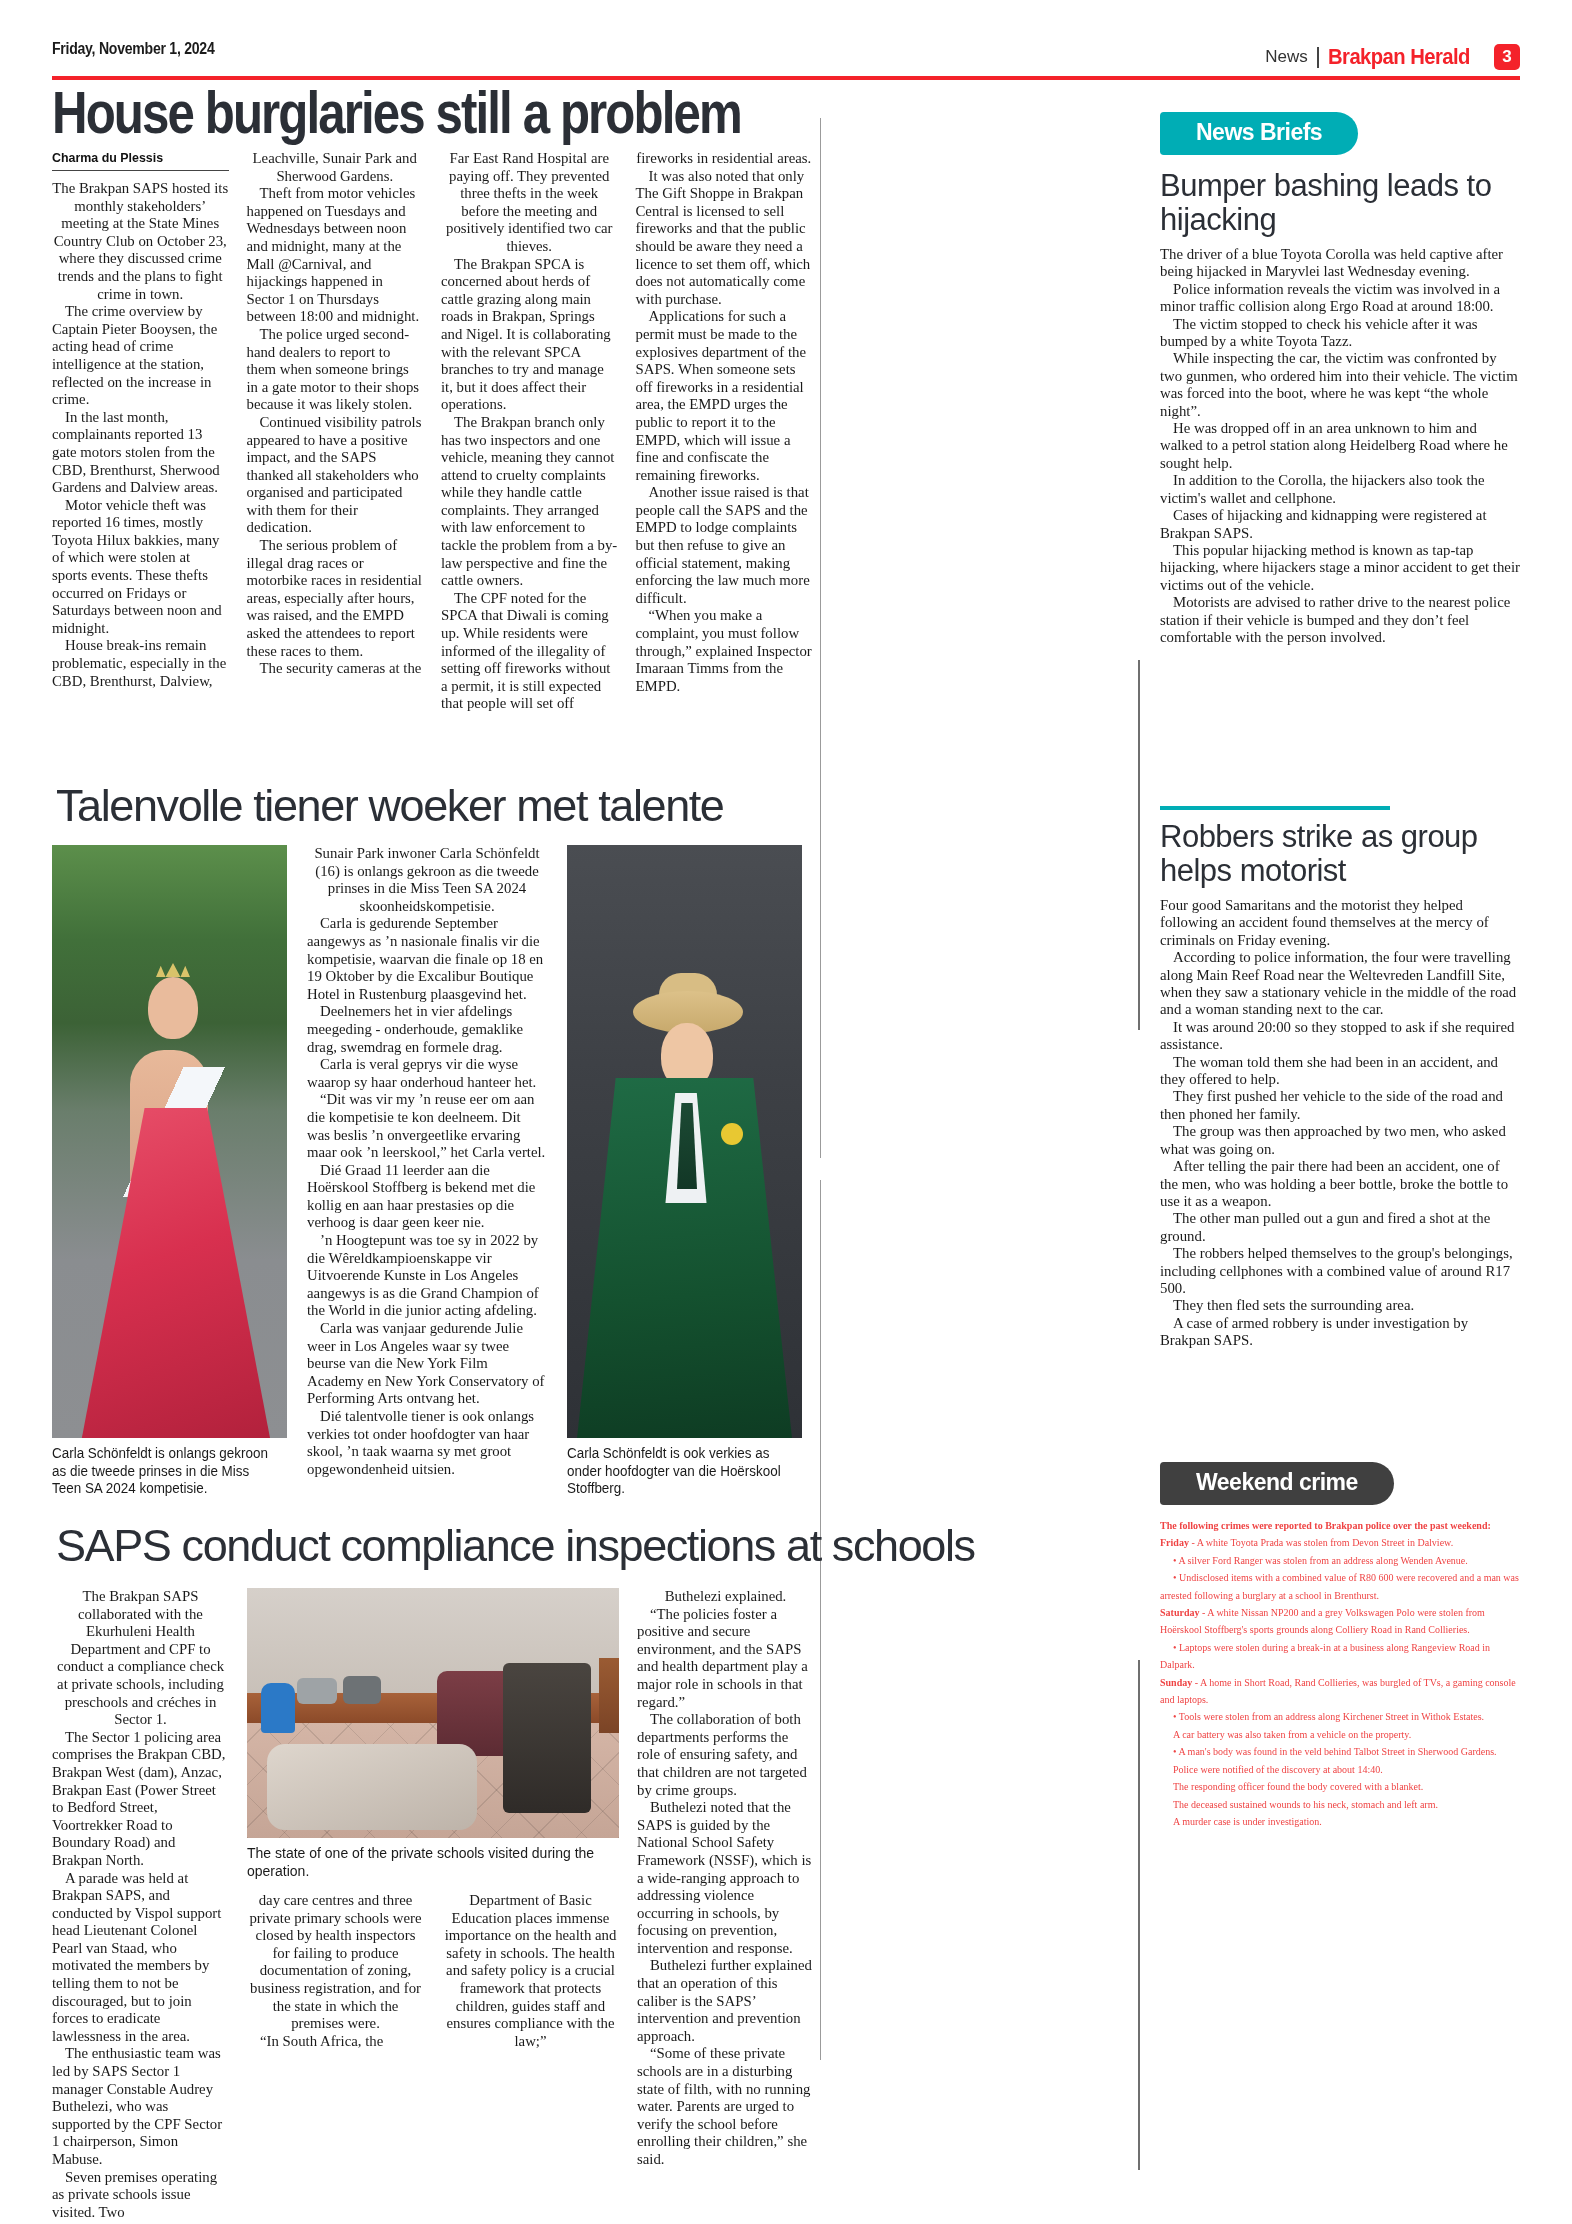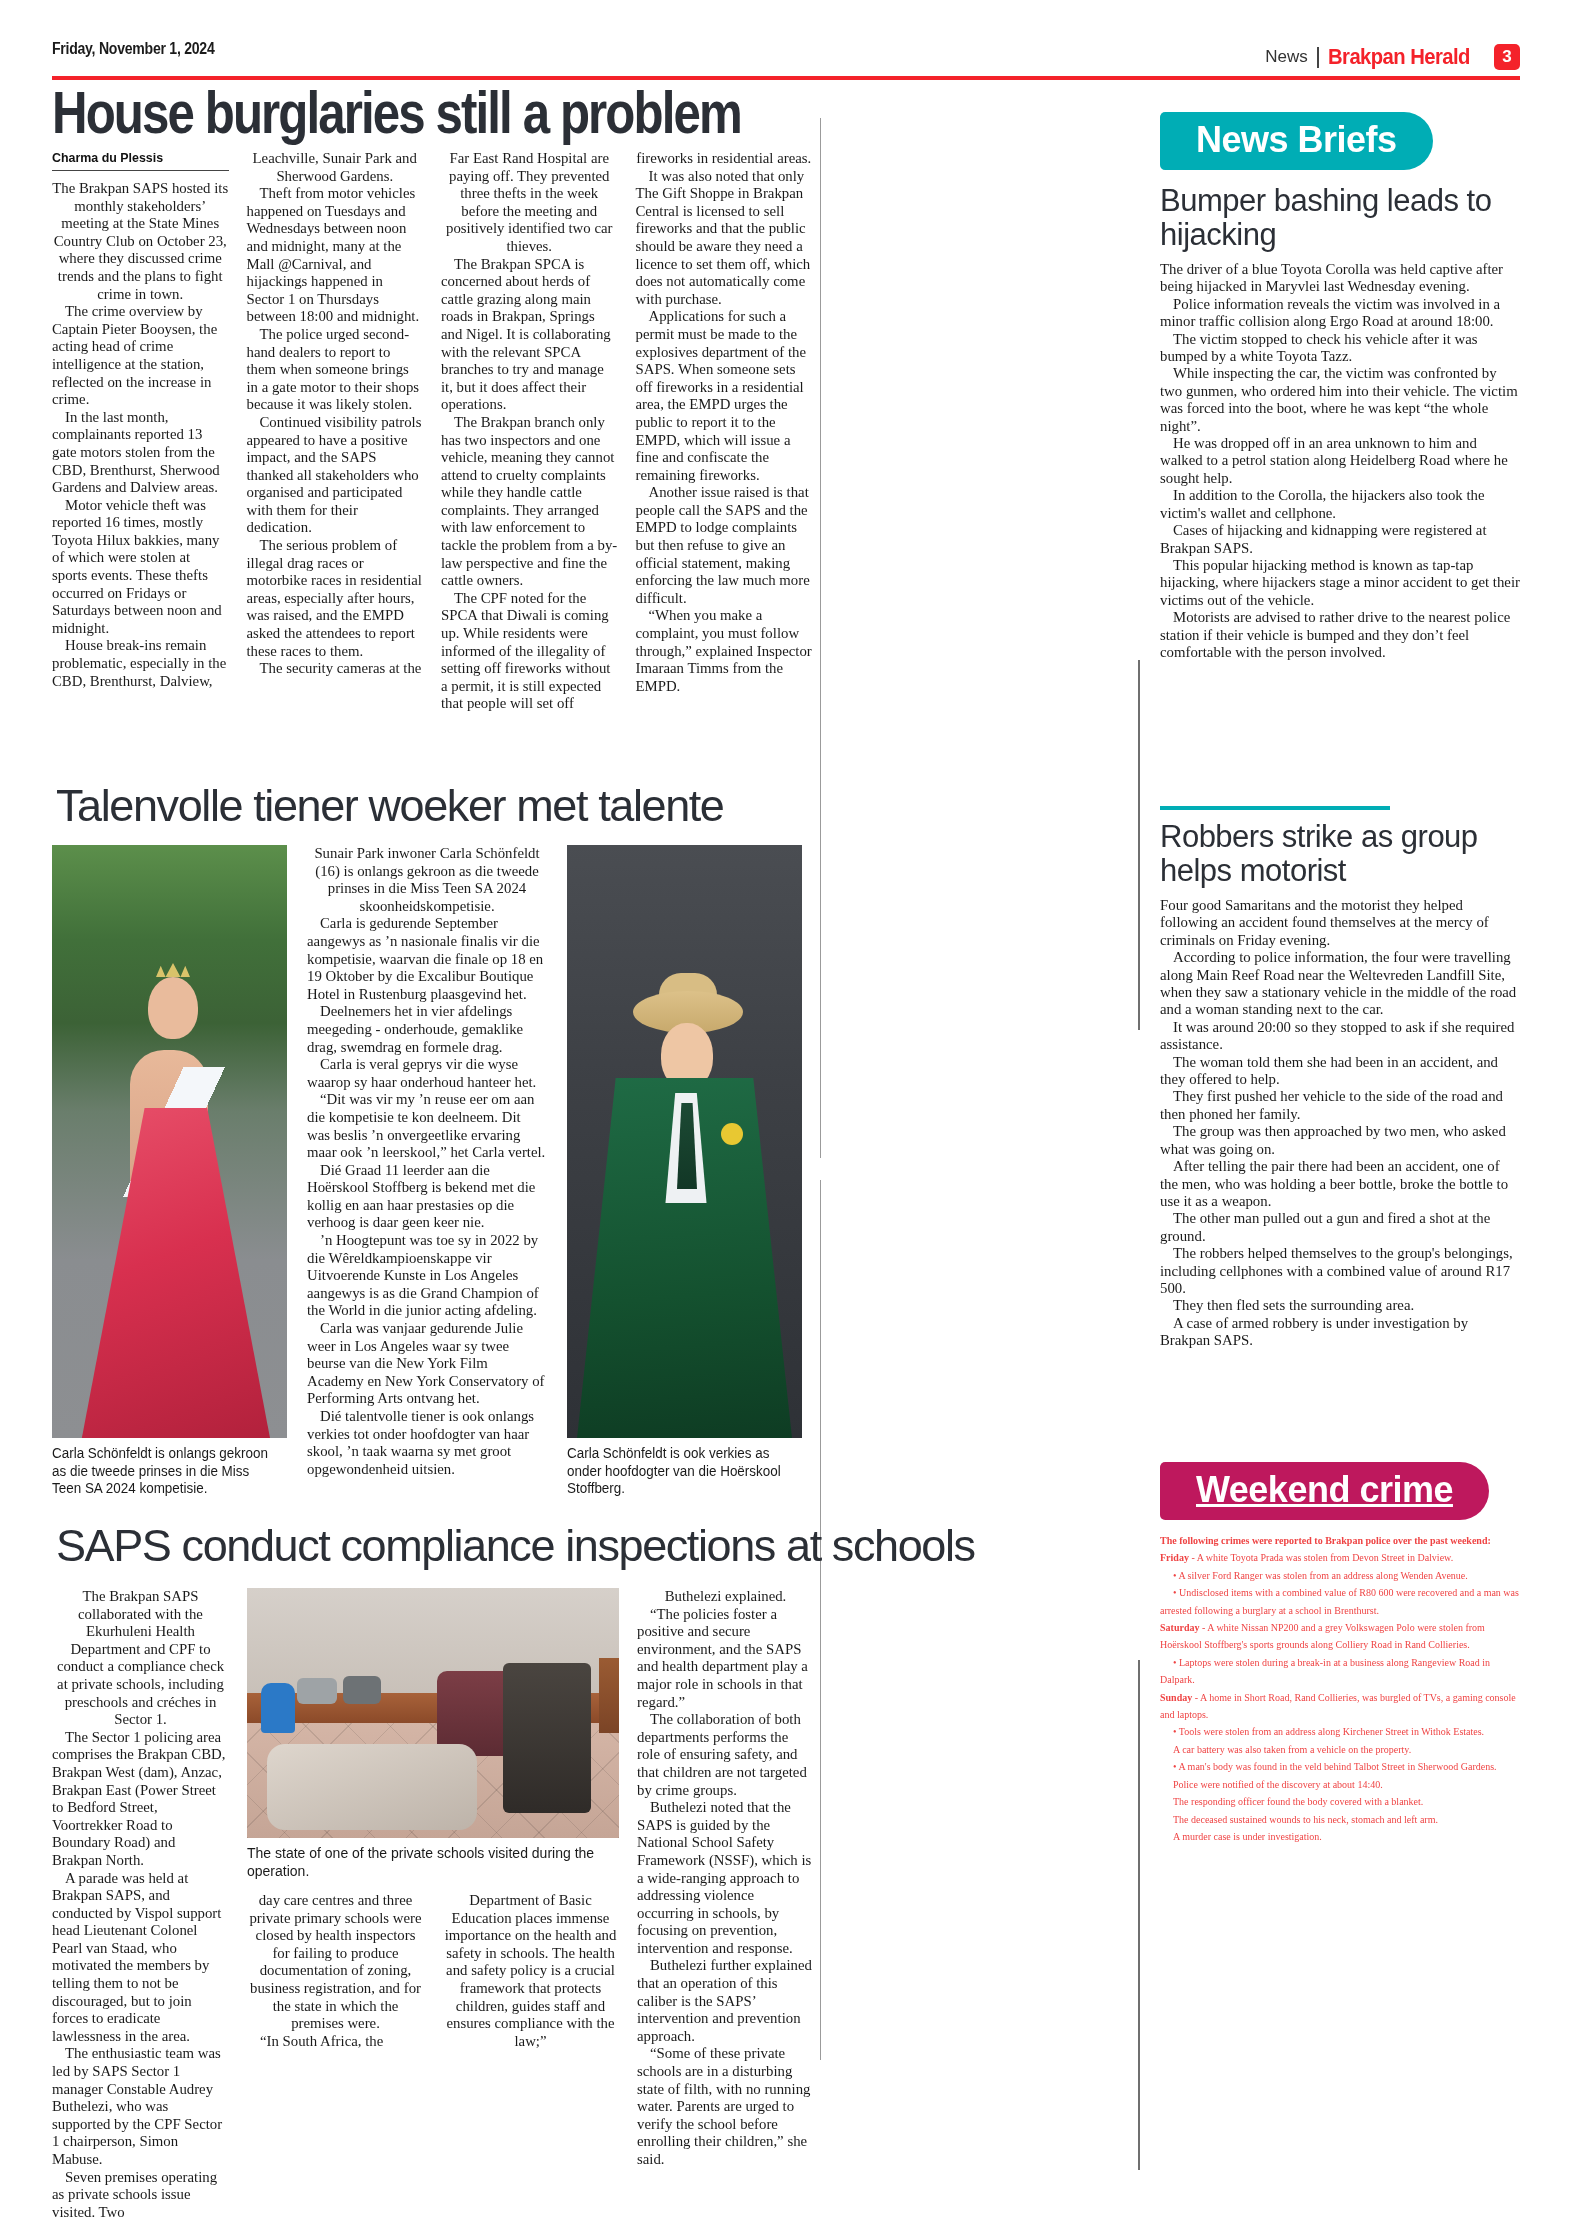--- a/index.html
+++ b/index.html
@@ -76,26 +76,26 @@
   .vrule1 { position:absolute; left:820px; top:118px; width:1px; height:1040px; background:#9b9b9b; }
   .vrule2 { position:absolute; left:820px; top:1180px; width:1px; height:880px; background:#9b9b9b; }
   .vrule-brief { position:absolute; left:1138px; top:660px; width:2px; height:370px; background:#6f6f6f; }
   .vrule-brief2 { position:absolute; left:1138px; top:1660px; width:2px; height:510px; background:#6f6f6f; }
 
   
   .sidebar { position:absolute; left:844px; top:112px; width:676px; }
   .badge {
     display:inline-block;
     color:#fff; font-family:"Liberation Sans", sans-serif;
-    font-weight:bold; font-size:36px; letter-spacing:-0.5px;
+    font-weight:bold; font-size:23px; letter-spacing:-0.5px;
     padding:7px 36px 9px 36px;
     border-radius: 6px 34px 34px 6px;
   }
   .badge-teal { background:#00adb5; }
-  .badge-red { background:#be185d;text-decoration:underline; }
+  .badge-red { background:#404040; }
 
   .sb-head {
     font-family:"Liberation Sans", sans-serif;
     font-size:31px; line-height:34px; color:#2b2f36; font-weight:normal;
     letter-spacing:-0.5px; margin-top:14px;
   }
   .sb-body {
     font-family:"Liberation Serif", serif;
     font-size:14.8px; line-height:17.4px; color:#1a1a1a; margin-top:9px;
   }

